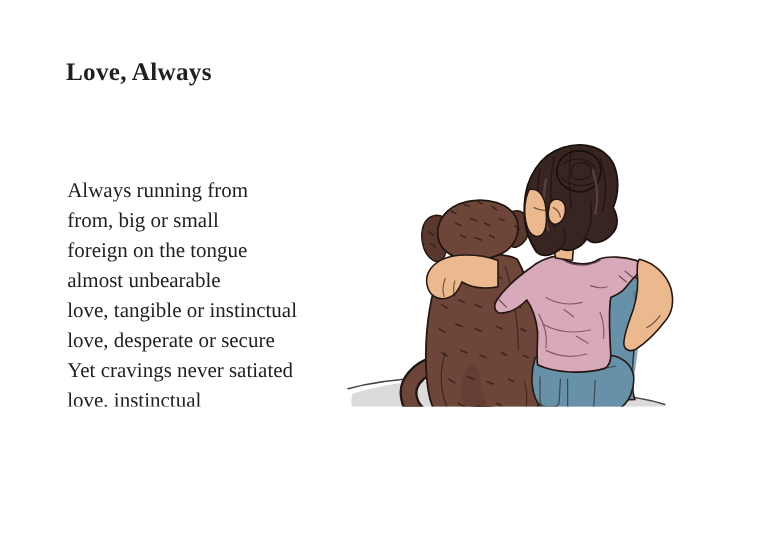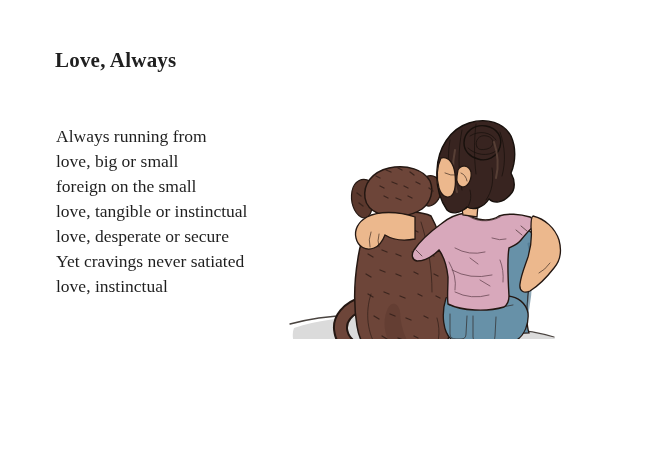--- a/index.html
+++ b/index.html
@@ -9,21 +9,21 @@
     background:#ffffff;
     overflow:hidden;
     font-family:"Liberation Serif","DejaVu Serif",serif;
   }
   .title{
     position:absolute;left:55px;top:48px;margin:0;
     font-size:21px;font-weight:700;letter-spacing:.2px;
     color:var(--text,#1f1f1f);
   }
   .poem{
-    position:absolute;left:56px;top:124px;
+    position:absolute;left:56px;top:146px;
     font-size:17.5px;line-height:25px;
     color:var(--text,#1f1f1f);
   }
   .poem-line{white-space:nowrap;}
   .illustration{position:absolute;left:0;top:0;margin:0;width:650px;height:461px;}
   .illustration svg{display:block;width:650px;height:461px;}
 
   .shadow{fill:var(--ground_shadow,#dbdbdb);}
   .groundline{fill:none;stroke:#4a4440;stroke-width:1.3;stroke-linecap:round;}
   .dog-fill{fill:var(--dog_brown,#6d4539);stroke:var(--outline,#241712);stroke-width:1.5;}
@@ -45,22 +45,23 @@
 </style>
 </head>
 <body>
 
 <div class="canvas">
 
   <h1 class="title">Love, Always</h1>
 
   <div class="poem" id="poem-lines">
       <div class="poem-line">Always running from</div>
-      <div class="poem-line">love, big or small</div>
-      <div class="poem-line">foreign on the small</div>
+      <div class="poem-line">from, big or small</div>
+      <div class="poem-line">foreign on the tongue</div>
+      <div class="poem-line">almost unbearable</div>
       <div class="poem-line">love, tangible or instinctual</div>
       <div class="poem-line">love, desperate or secure</div>
       <div class="poem-line">Yet cravings never satiated</div>
       <div class="poem-line">love, instinctual</div>
     </div>
 
   <figure class="illustration" aria-label="Back view of a woman with dark hair in a messy bun, wearing a pink t-shirt and blue jeans, sitting on the ground with her arm around a brown speckled dog; artist signature at lower right">
     <svg viewBox="0 0 650 461" xmlns="http://www.w3.org/2000/svg">
 
       <g>

